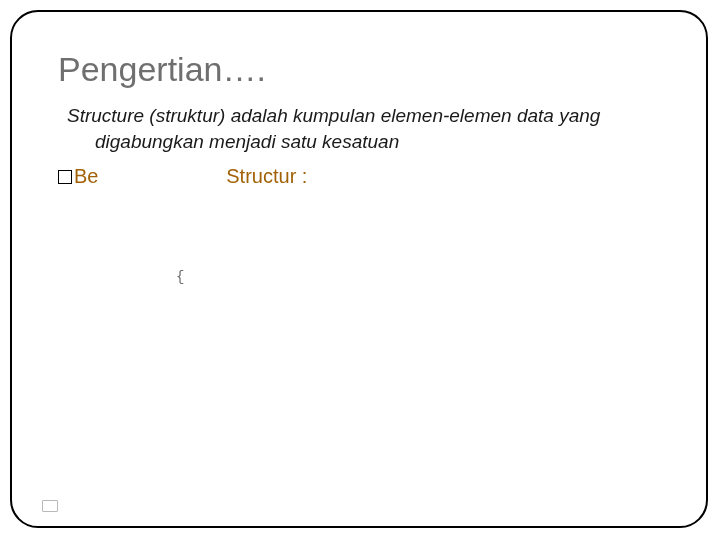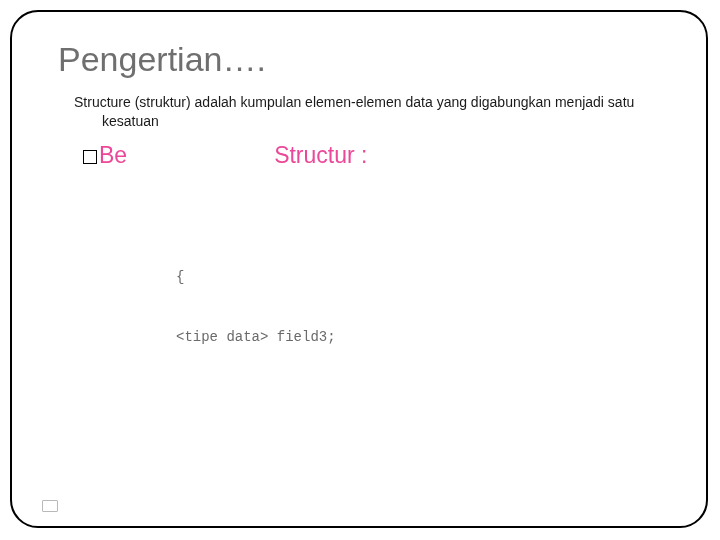--- a/index.html
+++ b/index.html
@@ -15,42 +15,42 @@
     top: 10px;
     left: 10px;
     width: 698px;
     height: 518px;
     border: 2px solid #000;
     border-radius: 28px;
     box-sizing: border-box;
     overflow: hidden;
   }
   .content {
-    padding: 28px 46px 0 46px;
+    padding: 38px 46px 0 46px;
   }
   .title {
     font-size: 34px;
     color: #6f6f6f;
     margin: 0 0 14px 0;
     font-weight: normal;
   }
   .body-text {
-    font-size: 14px;
+    font-size: 19px;
     color: #1a1a1a;
     line-height: 1.35;
-    margin: 0 0 8px 16px;
+    margin: 0 0 8px 9px;
     padding-left: 28px;
     text-indent: -28px;
+    font-style: italic;
   }
   .bullet-line {
-    font-size: 23px;
-    color: #ec4899;
+    font-size: 20px;
+    color: #a16207;
     line-height: 1.4;
     position: relative;
-    margin-left: 25px;
   }
   .tofu {
     display: inline-block;
     width: 14px;
     height: 14px;
     border: 1.6px solid #000;
     box-sizing: border-box;
     vertical-align: -1px;
     margin-right: 2px;
   }
@@ -93,18 +93,17 @@
     <p class="body-text">Structure (struktur) adalah kumpulan elemen-elemen data yang digabungkan menjadi satu kesatuan</p>
 
     <div class="bullet-line">
       <span class="tofu"></span><span>Be</span>&nbsp;&nbsp;&nbsp;&nbsp;&nbsp;&nbsp;&nbsp;&nbsp;&nbsp;&nbsp;&nbsp;&nbsp;&nbsp;&nbsp;&nbsp;&nbsp;&nbsp;&nbsp;&nbsp;&nbsp;&nbsp;&nbsp;&nbsp;<span>Structur :</span>
     </div>
 
   </div>
 
   <div class="code-overlay">
     <span class="row code-indent">{</span>
-    <span class="row code-indent">&lt;tipe data&gt; field3;</span>
     
   </div>
 
   <div class="page-indicator"></div>
 </div>
 
 </body></html>

